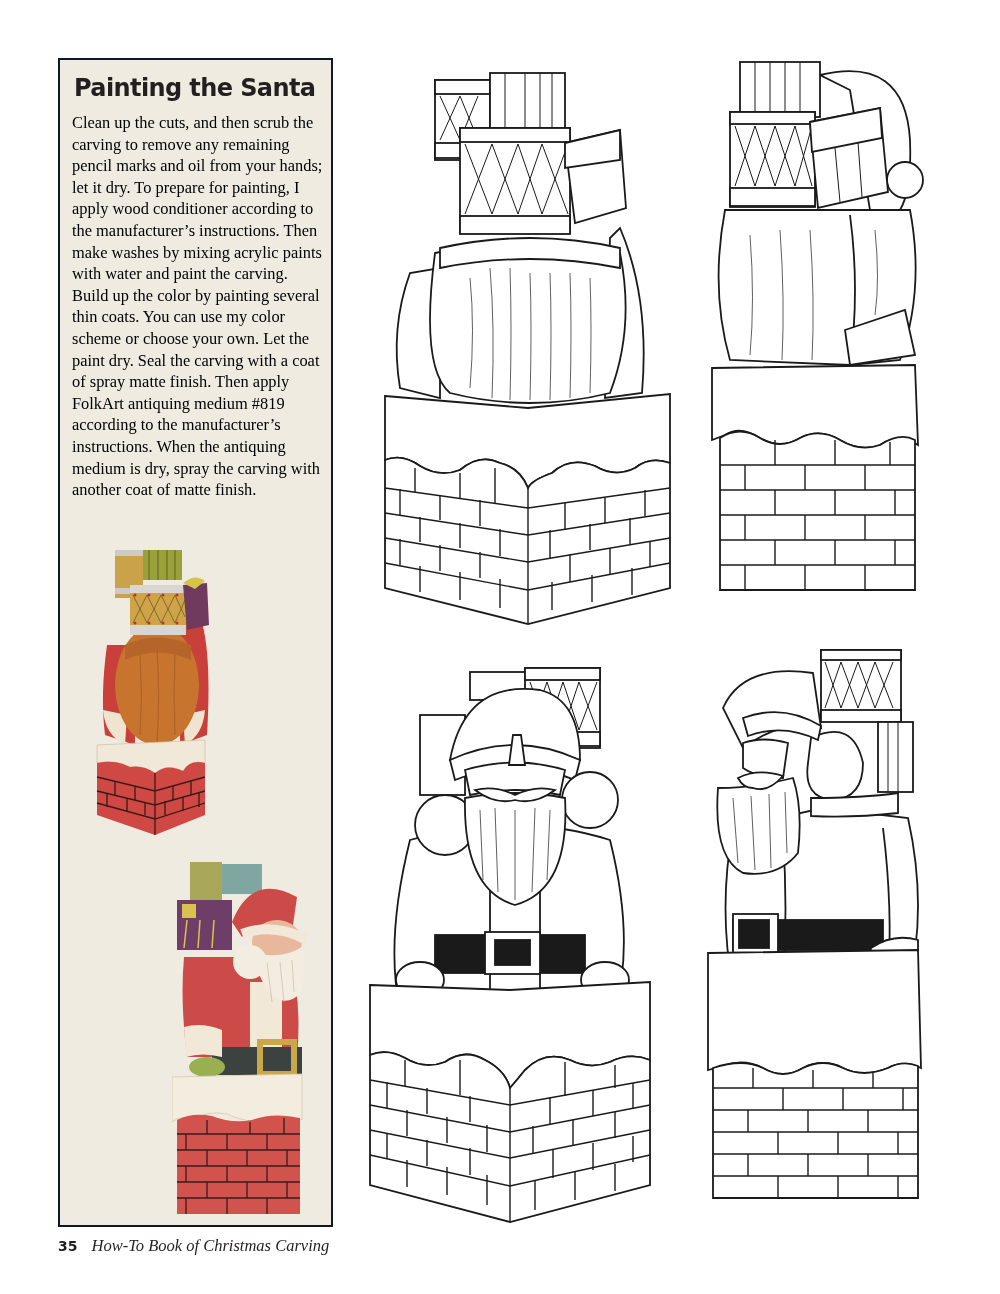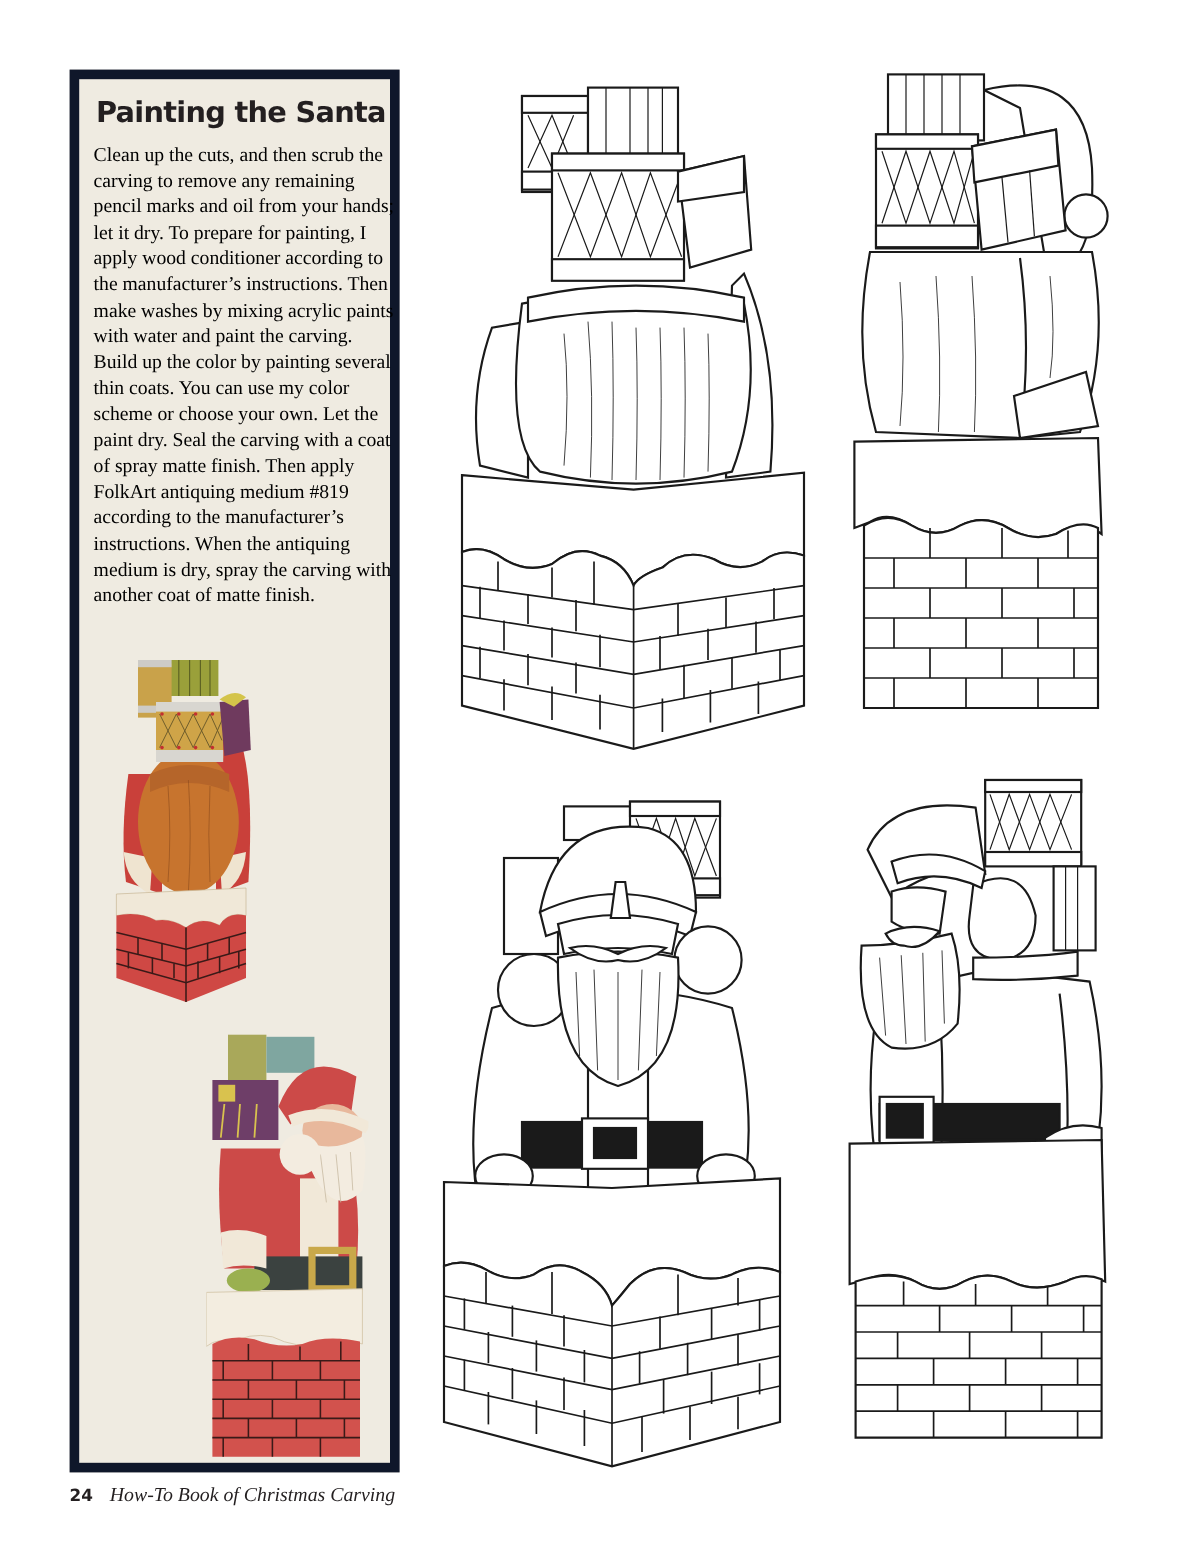--- a/index.html
+++ b/index.html
@@ -1,21 +1,21 @@
 <!DOCTYPE html>
 <html><head>
 <meta charset="utf-8">
 <style>
   * { box-sizing: border-box; margin: 0; padding: 0; }
   html, body { width: 1000px; height: 1294px; background: #ffffff; overflow: hidden; }
   body { position: relative; font-family: "Liberation Serif", "DejaVu Serif", serif; color: #231f20; }
 
   .sidebar {
     position: absolute; left: 58px; top: 58px; width: 275px; height: 1169px;
-    background: #efebe1; border: 8px solid #0f172a;
+    background: #efebe1; border: 2px solid #0f172a;
   }
   .sidebar-title {
     position: absolute; left: 14px; top: 14px;
     font-family: "DejaVu Sans", "Liberation Sans", sans-serif;
     font-weight: bold; font-size: 24px; letter-spacing: -0.6px; color: #231f20;
   }
   .sidebar-body {
     position: absolute; left: 12px; top: 52px; width: 252px;
     font-size: 16.4px; line-height: 21.6px; color: #000000;
   }
@@ -478,15 +478,15 @@
         <line x1="105" y1="506" x2="105" y2="528"></line>
         <line x1="165" y1="506" x2="165" y2="528"></line>
       <line x1="75" y1="528" x2="75" y2="550"></line>
         <line x1="135" y1="528" x2="135" y2="550"></line>
         <line x1="195" y1="528" x2="195" y2="550"></line>
     </g>
   </svg>
 </div>
 
 <div class="footer">
-  <span class="page-number">24</span>
+  <span class="page-number">35</span>
   <span class="book-title">How-To Book of Christmas Carving</span>
 </div>
 
 </body></html>

